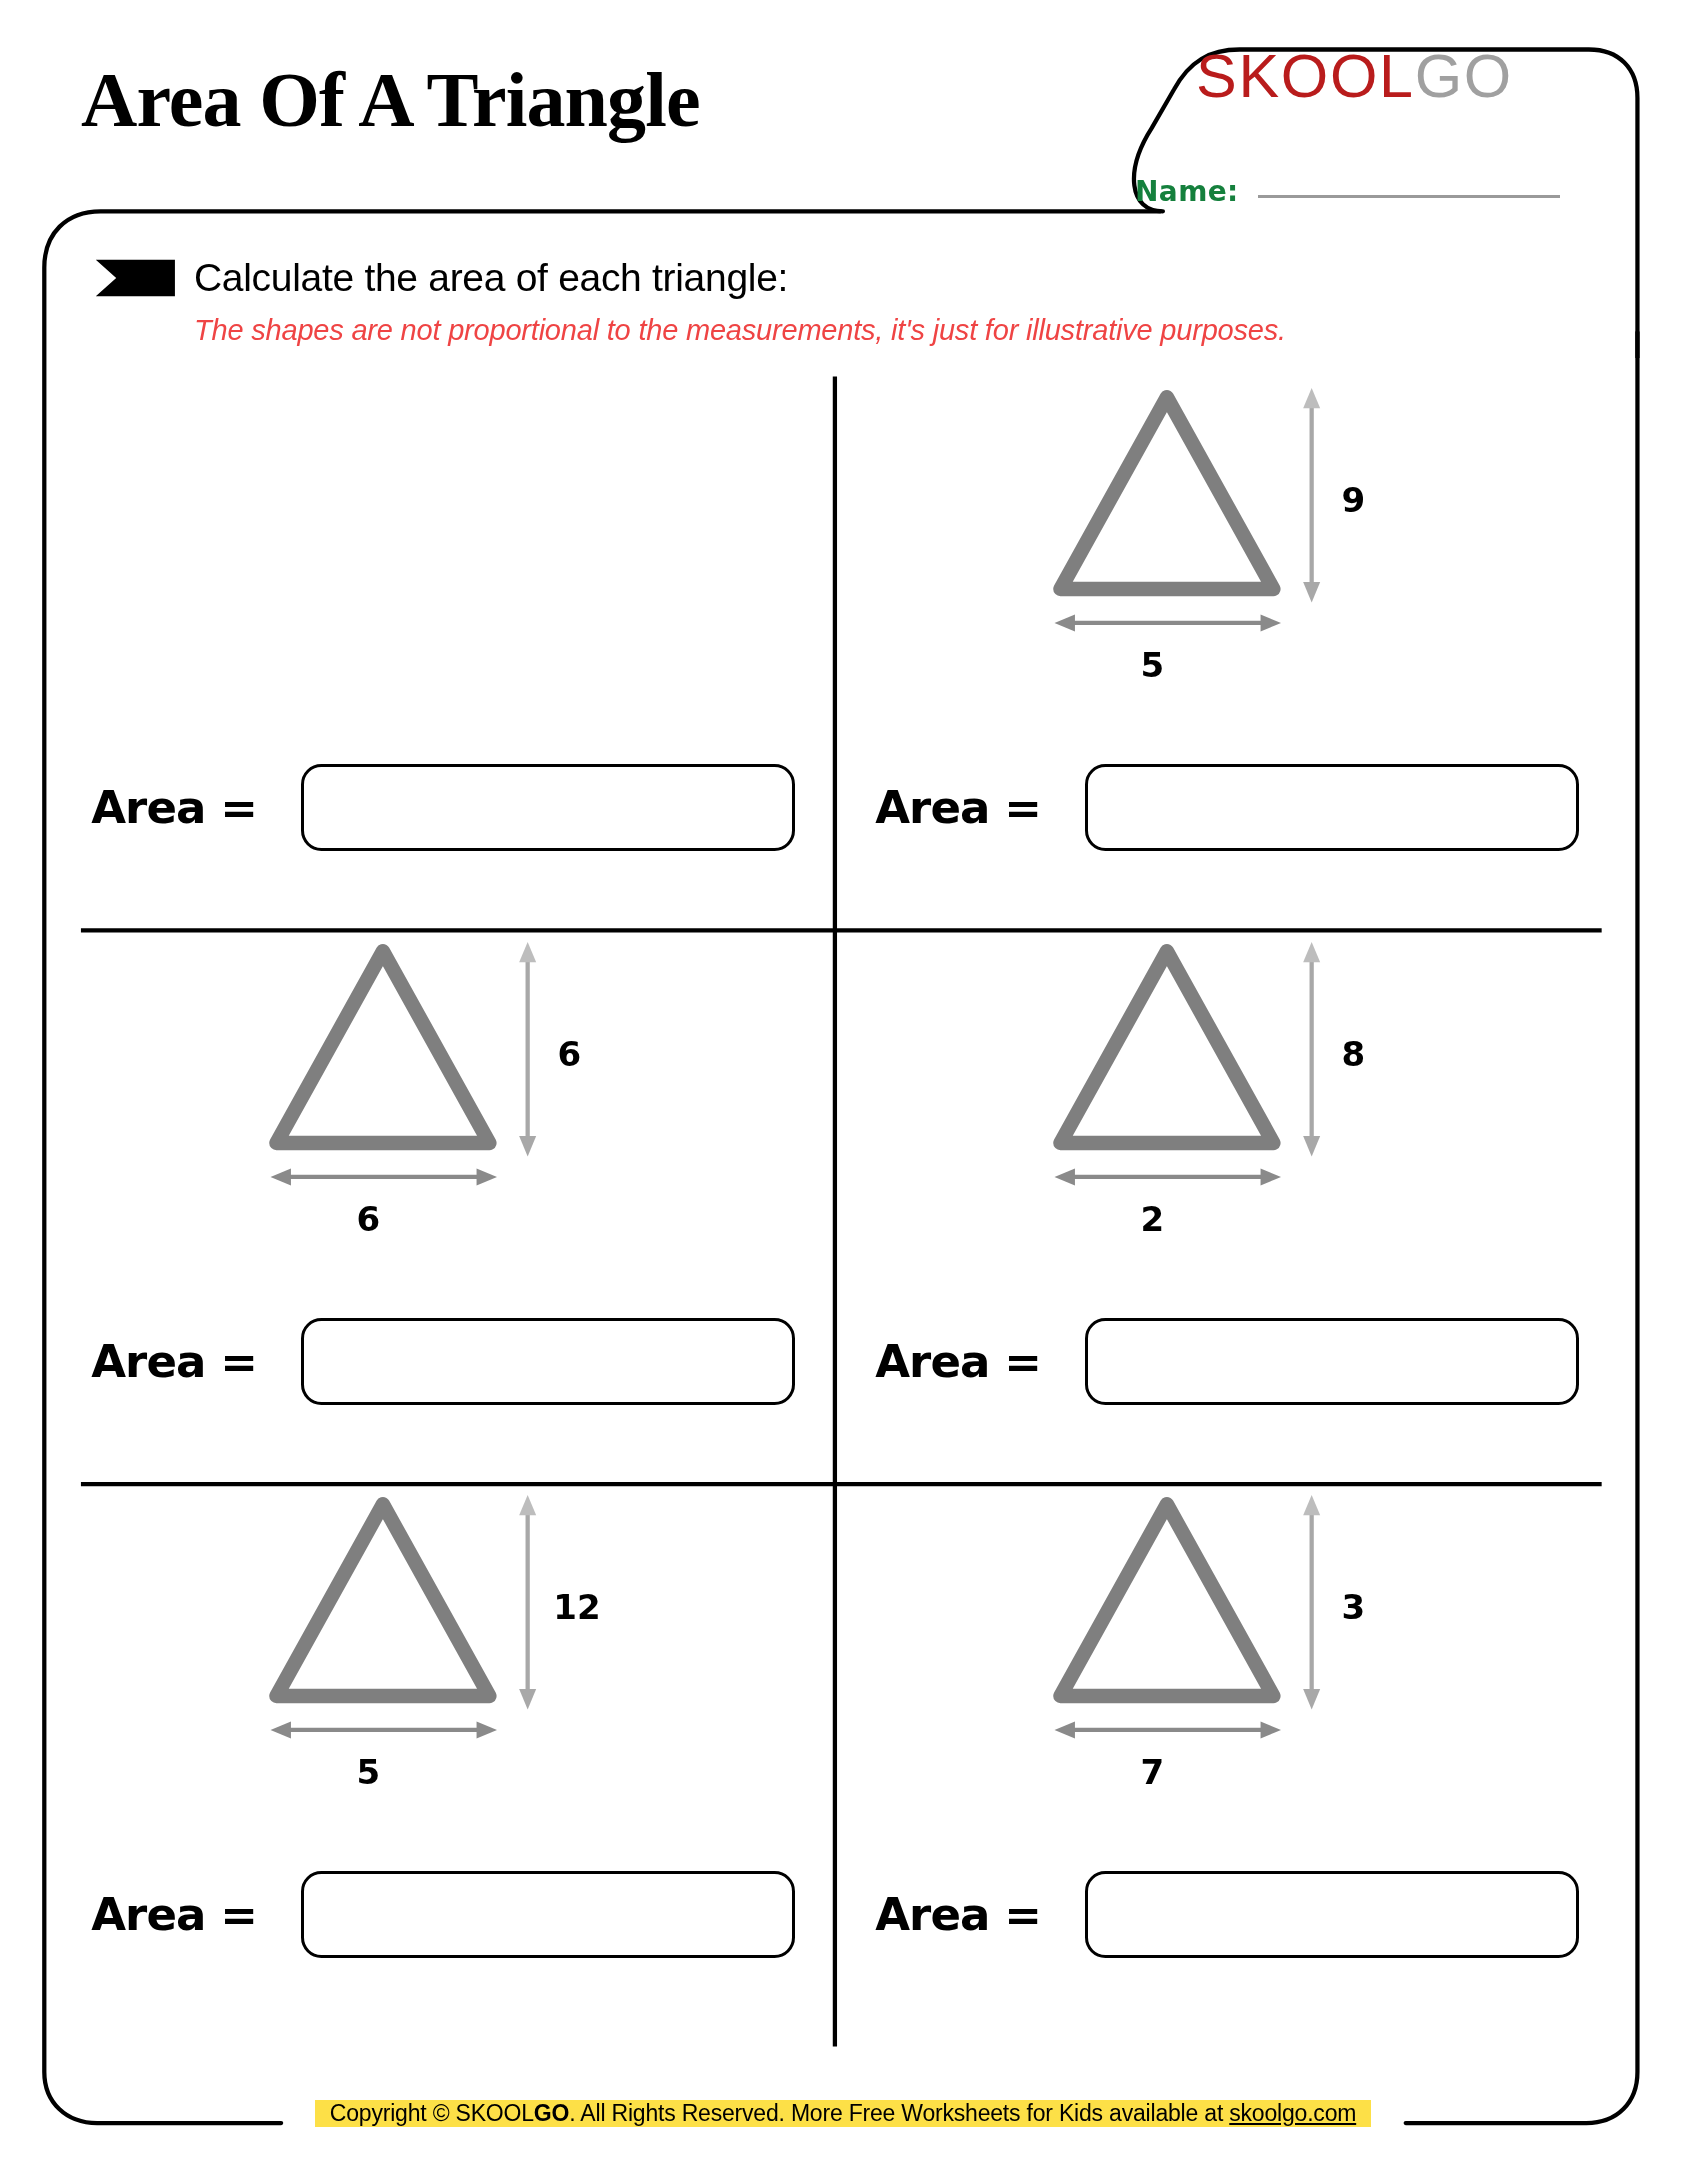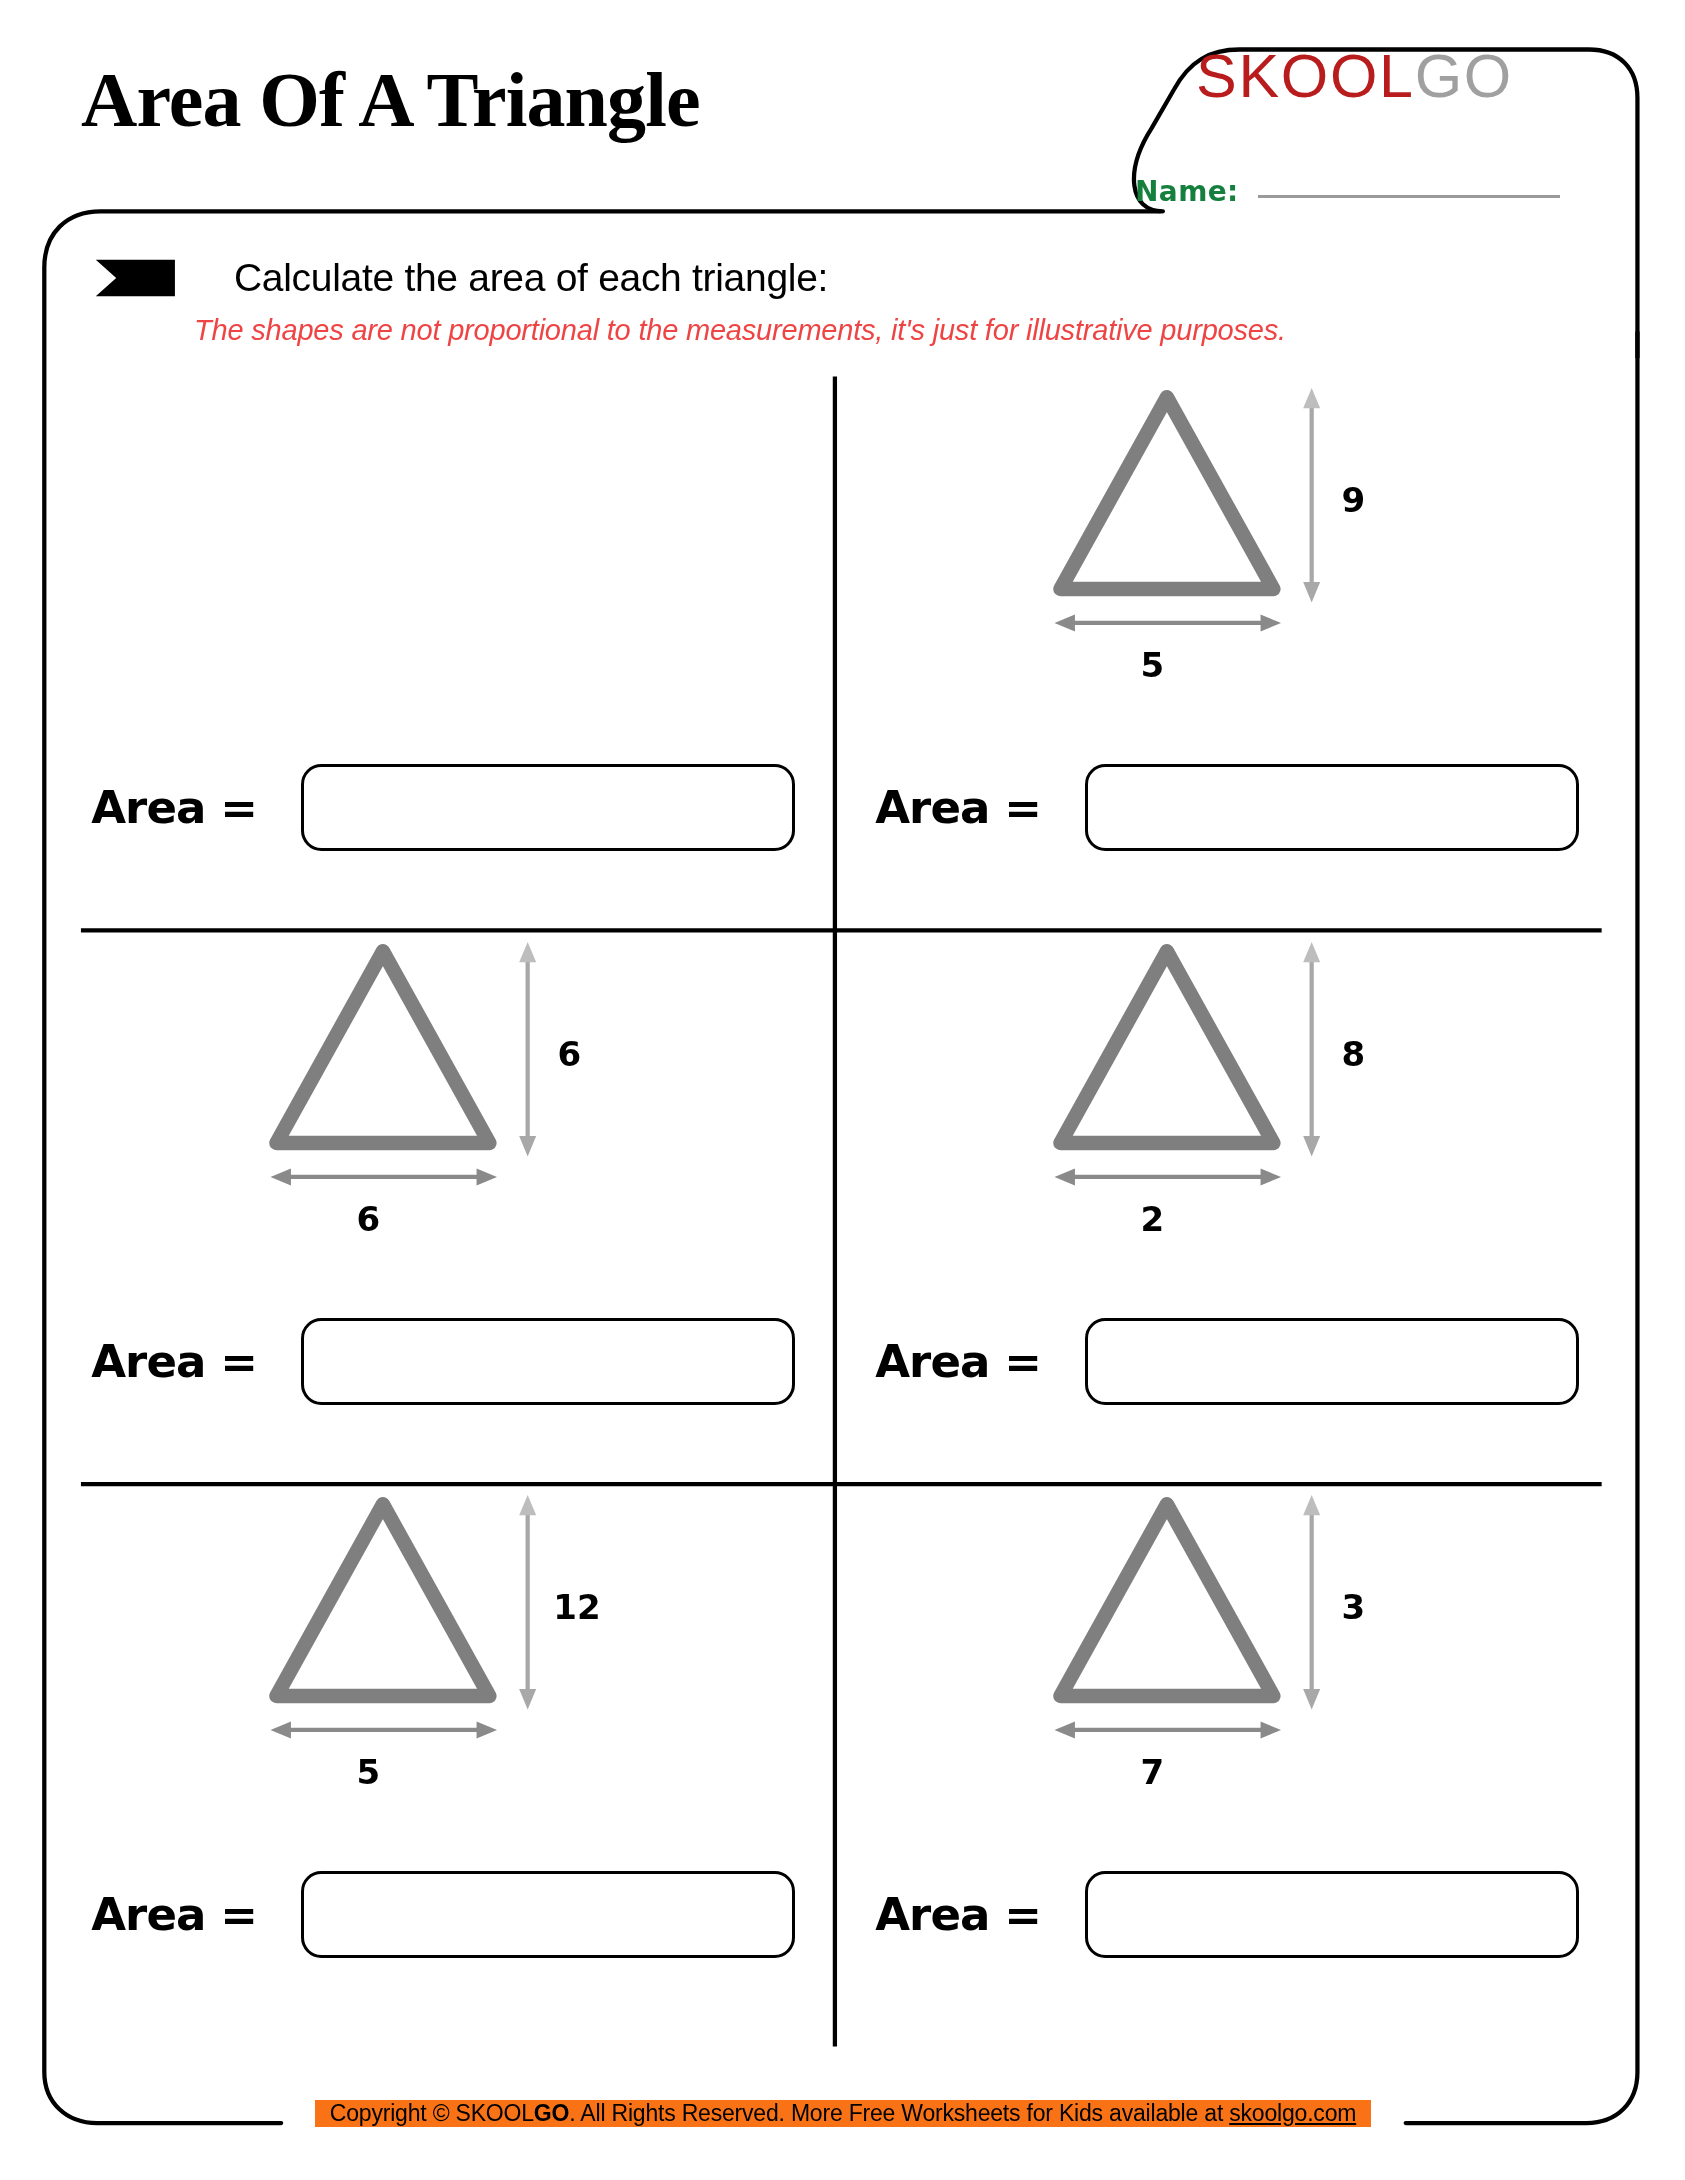--- a/index.html
+++ b/index.html
@@ -91,21 +91,20 @@
   
   .instructions {
     position: absolute;
     left: 94px;
     top: 256px;
     width: 1448px;
   }
   .instr-line1 {
     display: flex;
     align-items: center;
-    gap: 40px;
   }
   .banner-icon {
     width: 81px;
     height: 40px;
     flex: 0 0 auto;
     margin-right: 19px;
   }
   .instr-text {
     font-family: "Liberation Sans", sans-serif;
     font-size: 39px;
@@ -186,21 +185,21 @@
   
   .footer {
     position: absolute;
     left: 0;
     top: 2100px;
     width: 1686px;
     text-align: center;
   }
   .footer-text {
     display: inline-block;
-    background: #f97316;
+    background: #fde047;
     padding: 0 15.3px;
     font-family: "Liberation Sans", sans-serif;
     font-size: 23px;
     color: #000;
     white-space: nowrap;
     letter-spacing: -0.2px;
   }
   .footer-text .bold { font-weight: 700; }
   .footer-text .uline { text-decoration: underline; }
 </style>

